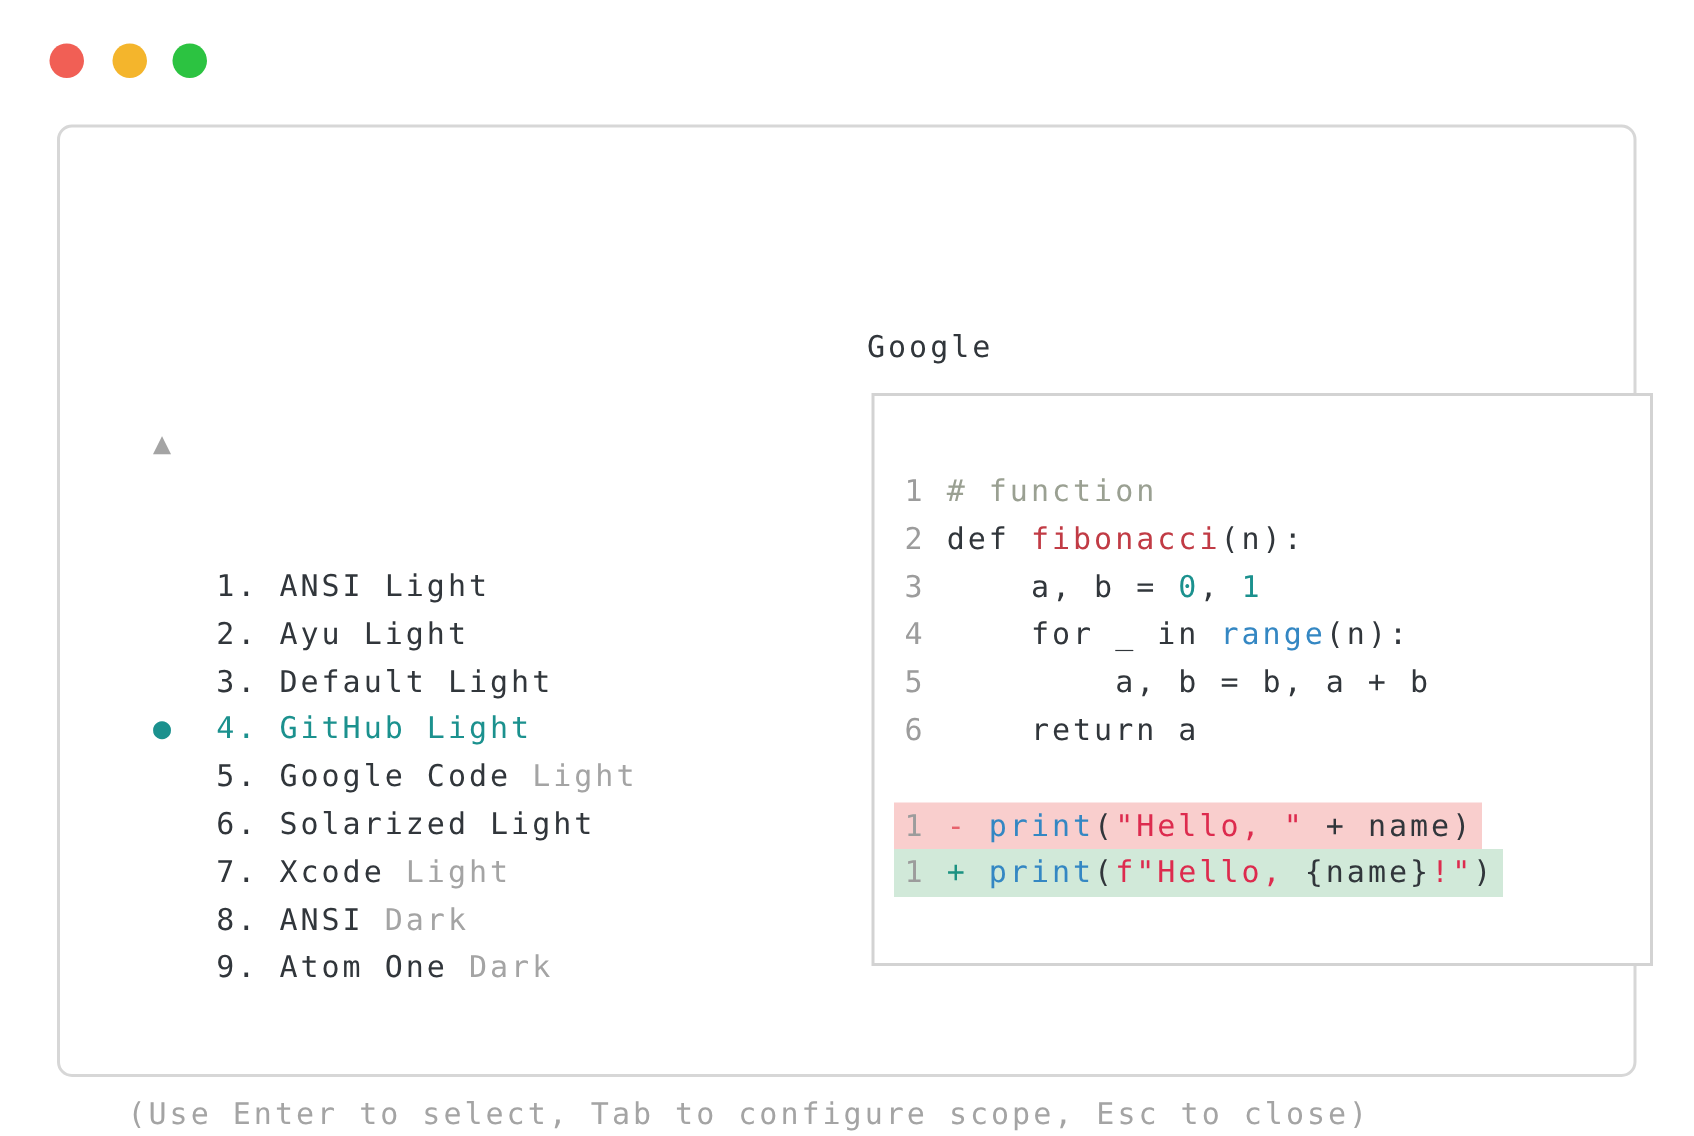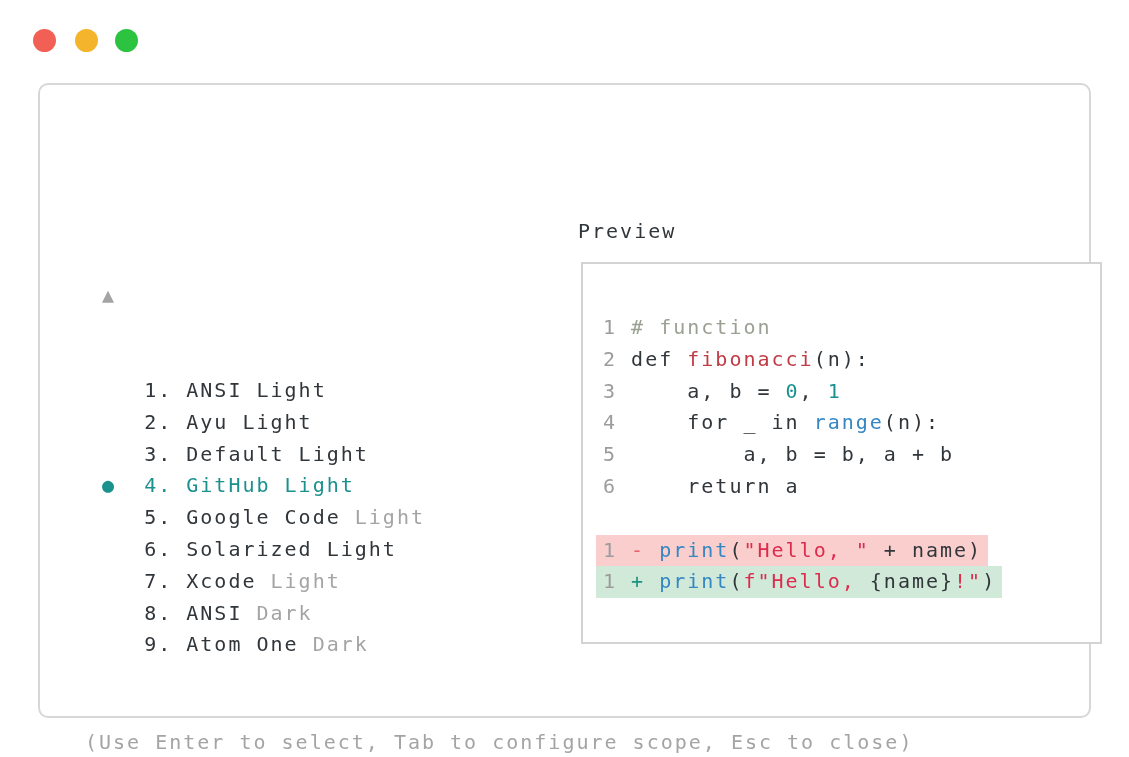--- a/index.html
+++ b/index.html
@@ -96,21 +96,21 @@
   <div class="traffic green" style="background: rgb(44, 195, 65);"></div>
 
   <div class="panel">
 
     <div class="left-col mono20">
       <div class="scroll-up">▲</div>
       <div id="theme-list"><div class="theme-row"><span style="color: rgb(27, 145, 142);">  </span><span style="color: rgb(49, 54, 59);"> 1. </span><span style="color: rgb(49, 54, 59);">ANSI Light</span></div><div class="theme-row"><span style="color: rgb(27, 145, 142);">  </span><span style="color: rgb(49, 54, 59);"> 2. </span><span style="color: rgb(49, 54, 59);">Ayu Light</span></div><div class="theme-row"><span style="color: rgb(27, 145, 142);">  </span><span style="color: rgb(49, 54, 59);"> 3. </span><span style="color: rgb(49, 54, 59);">Default Light</span></div><div class="theme-row"><span style="color: rgb(27, 145, 142);">● </span><span style="color: rgb(27, 145, 142);"> 4. </span><span style="color: rgb(27, 145, 142);">GitHub Light</span></div><div class="theme-row"><span style="color: rgb(27, 145, 142);">  </span><span style="color: rgb(49, 54, 59);"> 5. </span><span style="color: rgb(49, 54, 59);">Google Code</span><span style="color: rgb(164, 164, 164);"> Light</span></div><div class="theme-row"><span style="color: rgb(27, 145, 142);">  </span><span style="color: rgb(49, 54, 59);"> 6. </span><span style="color: rgb(49, 54, 59);">Solarized Light</span></div><div class="theme-row"><span style="color: rgb(27, 145, 142);">  </span><span style="color: rgb(49, 54, 59);"> 7. </span><span style="color: rgb(49, 54, 59);">Xcode</span><span style="color: rgb(164, 164, 164);"> Light</span></div><div class="theme-row"><span style="color: rgb(27, 145, 142);">  </span><span style="color: rgb(49, 54, 59);"> 8. </span><span style="color: rgb(49, 54, 59);">ANSI</span><span style="color: rgb(164, 164, 164);"> Dark</span></div><div class="theme-row"><span style="color: rgb(27, 145, 142);">  </span><span style="color: rgb(49, 54, 59);"> 9. </span><span style="color: rgb(49, 54, 59);">Atom One</span><span style="color: rgb(164, 164, 164);"> Dark</span></div><div class="theme-row"></div></div>
       
     </div>
 
-    <div class="preview-title mono20">Preview</div>
+    <div class="preview-title mono20">Google</div>
 
     <div class="preview-box">
       <div id="preview-code" class="code mono20"><div class="code-line"><span class="line-content"><span style="color: rgb(156, 156, 156);">1 </span><span style="color: rgb(154, 160, 146);"># function</span></span></div><div class="code-line"><span class="line-content"><span style="color: rgb(156, 156, 156);">2 </span><span style="color: rgb(49, 54, 59);">def </span><span style="color: rgb(193, 59, 69);">fibonacci</span><span style="color: rgb(49, 54, 59);">(n):</span></span></div><div class="code-line"><span class="line-content"><span style="color: rgb(156, 156, 156);">3 </span><span style="color: rgb(49, 54, 59);">    a, b = </span><span style="color: rgb(27, 145, 142);">0</span><span style="color: rgb(49, 54, 59);">, </span><span style="color: rgb(27, 145, 142);">1</span></span></div><div class="code-line"><span class="line-content"><span style="color: rgb(156, 156, 156);">4 </span><span style="color: rgb(49, 54, 59);">    for _ in </span><span style="color: rgb(52, 135, 195);">range</span><span style="color: rgb(49, 54, 59);">(n):</span></span></div><div class="code-line"><span class="line-content"><span style="color: rgb(156, 156, 156);">5 </span><span style="color: rgb(49, 54, 59);">        a, b = b, a + b</span></span></div><div class="code-line"><span class="line-content"><span style="color: rgb(156, 156, 156);">6 </span><span style="color: rgb(49, 54, 59);">    return a</span></span></div><div class="code-line"><span class="line-content"> </span></div><div class="code-line"><span class="line-content diff-removed" style="background: rgb(249, 206, 205);"><span style="color: rgb(156, 156, 156);">1 </span><span style="color: rgb(231, 98, 108);">- </span><span style="color: rgb(52, 135, 195);">print</span><span style="color: rgb(49, 54, 59);">(</span><span style="color: rgb(221, 43, 78);">"Hello, "</span><span style="color: rgb(49, 54, 59);"> + name)</span></span></div><div class="code-line"><span class="line-content diff-added" style="background: rgb(209, 233, 217);"><span style="color: rgb(156, 156, 156);">1 </span><span style="color: rgb(28, 146, 130);">+ </span><span style="color: rgb(52, 135, 195);">print</span><span style="color: rgb(49, 54, 59);">(</span><span style="color: rgb(221, 43, 78);">f"Hello, </span><span style="color: rgb(49, 54, 59);">{name}</span><span style="color: rgb(221, 43, 78);">!"</span><span style="color: rgb(49, 54, 59);">)</span></span></div></div>
     </div>
 
     <div class="hint mono20">(Use Enter to select, Tab to configure scope, Esc to close)</div>
 
   </div>
 </div>
 

